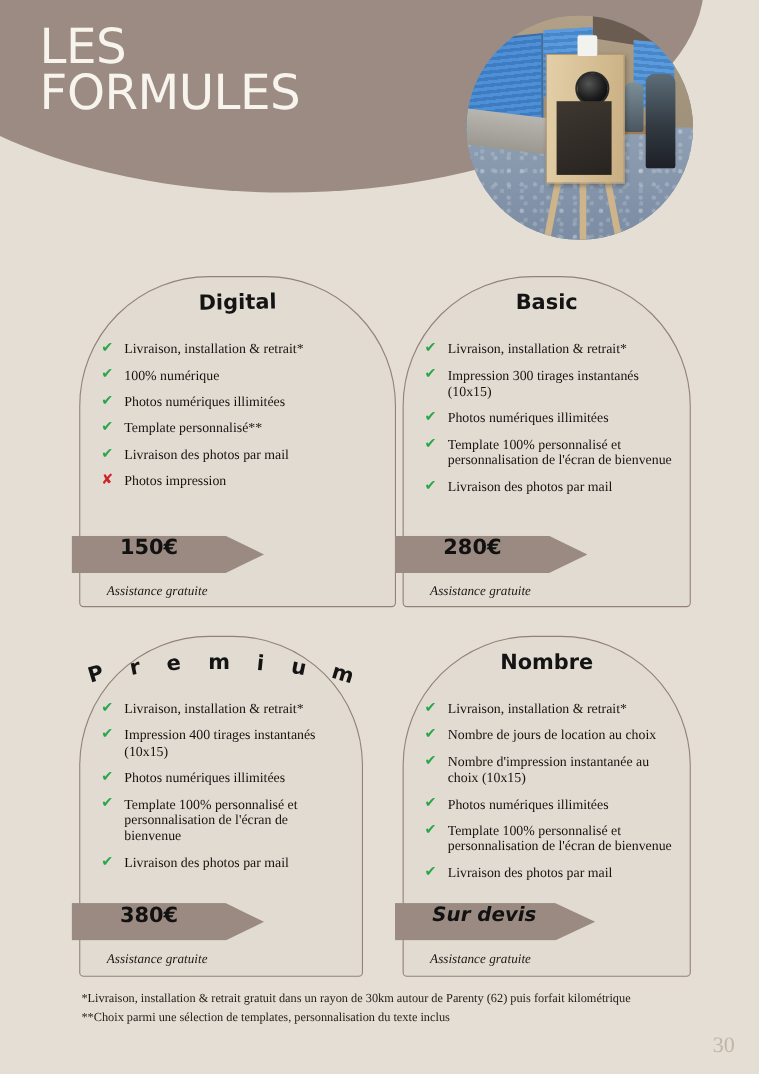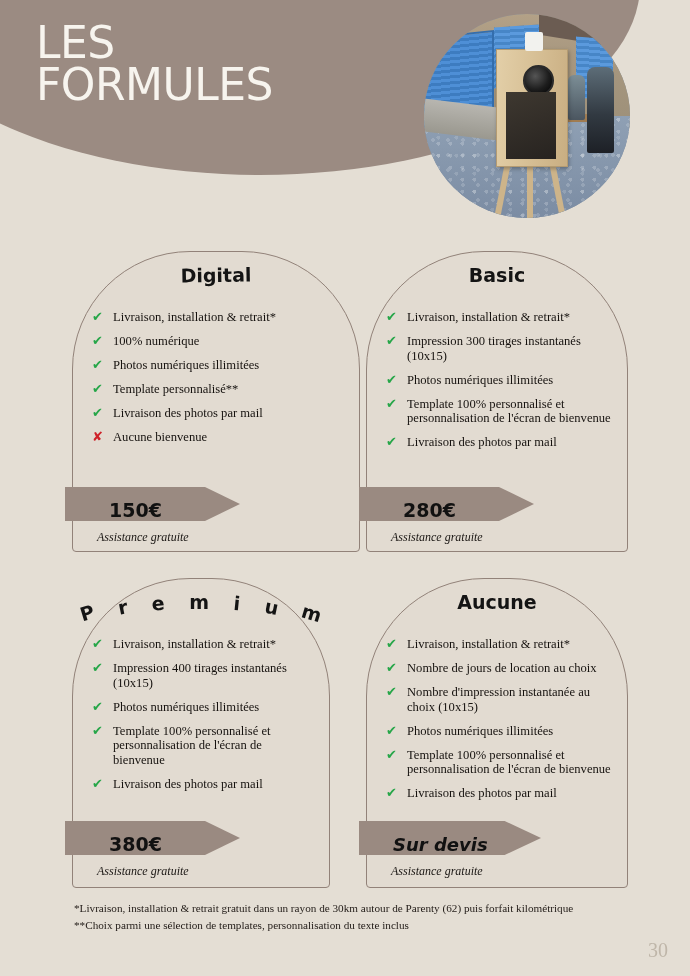--- a/index.html
+++ b/index.html
@@ -204,21 +204,21 @@
 
   
   .price-ribbon {
     position: absolute;
     left: -8px;
     width: 175px;
     height: 34px;
     background: #9a8a81;
     clip-path: polygon(0 0, 80% 0, 100% 50%, 80% 100%, 0 100%);
     display: flex;
-    align-items: flex-end;
+    align-items: flex-start;
     z-index: 3;
   }
   .price-ribbon .price-text {
     font-family: "DejaVu Sans", sans-serif;
     font-weight: bold;
     font-size: 19px;
     color: #111;
     padding-left: 44px;
     white-space: nowrap;
   }
@@ -307,21 +307,21 @@
       <li class="feature">
         <span class="mark ok">✔</span>
         <span class="ftext">Template personnalisé**</span>
       </li>
       <li class="feature">
         <span class="mark ok">✔</span>
         <span class="ftext">Livraison des photos par mail</span>
       </li>
       <li class="feature">
         <span class="mark no">✘</span>
-        <span class="ftext">Aucune bienvenue</span>
+        <span class="ftext">Photos impression</span>
       </li>
     </ul>
   <div class="price-ribbon" style="top:235px;">
     <span class="price-text">150€</span>
   </div>
   <div class="assist-note" style="left:24px; top:278px;">Assistance gratuite</div>
 </div>
 
 <div class="card" id="card-basic">
   <div class="card-title">Basic</div>
@@ -377,21 +377,21 @@
         <span class="ftext">Livraison des photos par mail</span>
       </li>
     </ul>
   <div class="price-ribbon" style="top:242px;">
     <span class="price-text">380€</span>
   </div>
   <div class="assist-note" style="left:24px; top:285px;">Assistance gratuite</div>
 </div>
 
 <div class="card" id="card-eclat">
-  <div class="card-title">Aucune</div>
+  <div class="card-title">Nombre</div>
   <ul class="features">
       <li class="feature">
         <span class="mark ok">✔</span>
         <span class="ftext">Livraison, installation &amp; retrait*</span>
       </li>
       <li class="feature">
         <span class="mark ok">✔</span>
         <span class="ftext">Nombre de jours de location au choix</span>
       </li>
       <li class="feature">

